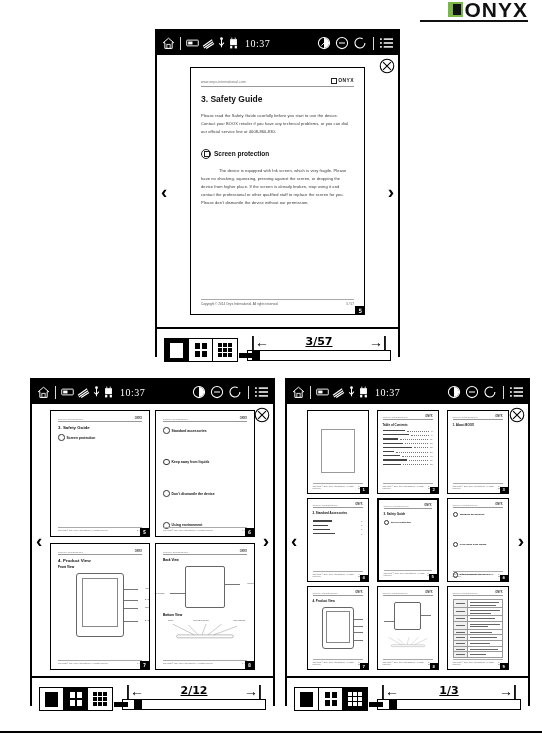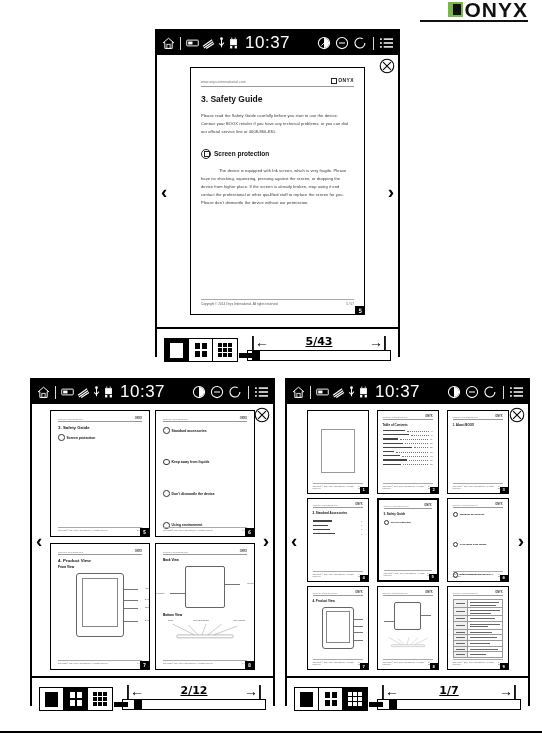--- a/index.html
+++ b/index.html
@@ -15,21 +15,21 @@
   
   .device{position:absolute;background:#ffffff;border:2px solid #000;box-sizing:border-box;}
   .dev1{left:155px;top:29px;width:245px;height:328px;}
   .dev2{left:30px;top:378px;width:245px;height:328px;}
   .dev3{left:285px;top:378px;width:245px;height:328px;}
 
   
   .statusbar{height:24px;background:#000;color:#fff;display:flex;align-items:center;padding:0 5px;box-sizing:border-box;}
   .sb-left{display:flex;align-items:center;gap:3px;}
   .sb-sep{width:1px;height:13px;background:#fff;margin:0 2px;opacity:.85;}
-  .sb-time{font-size:17px;letter-spacing:.5px;margin:0 6px;font-family:Liberation Sans, sans-serif;}
+  .sb-time{font-size:10px;letter-spacing:.5px;margin:0 6px;font-family:Liberation Serif, serif;}
   .sb-right{display:flex;align-items:center;gap:4px;margin-left:auto;}
   .ico{display:inline-block;line-height:0;}
 
   
   .viewport{position:relative;height:272px;background:#fff;display:flex;align-items:center;justify-content:center;}
   .closebtn{position:absolute;right:3px;top:3px;width:16px;height:16px;z-index:6;}
   .navarrow{position:absolute;top:50%;transform:translateY(-50%);font-size:19px;font-weight:bold;color:#000;line-height:1;z-index:5;user-select:none;}
   .nav-l{left:4px;}
   .nav-r{right:4px;}
 
@@ -249,21 +249,21 @@
             <i class="sq"></i>
             <i class="sq"></i>
             <i class="sq"></i>
             <i class="sq"></i>
           </span>
         </div>
     </div>
     <div class="navblock">
       <div class="navrow">
         <span class="endbtn">|←</span>
-        <span class="pagenum">5/43</span>
+        <span class="pagenum">3/57</span>
         <span class="endbtn">→|</span>
       </div>
       <div class="slider">
         <span class="slider-tail" style="width:14px"></span>
         <span class="slider-knob" style="left:3%;width:8px"></span>
       </div>
     </div>
   </div>
 </div>
 
@@ -926,21 +926,21 @@
             <i class="sq"></i>
             <i class="sq"></i>
             <i class="sq"></i>
             <i class="sq"></i>
           </span>
         </div>
     </div>
     <div class="navblock">
       <div class="navrow">
         <span class="endbtn">|←</span>
-        <span class="pagenum">1/7</span>
+        <span class="pagenum">1/3</span>
         <span class="endbtn">→|</span>
       </div>
       <div class="slider">
         <span class="slider-tail" style="width:14px"></span>
         <span class="slider-knob" style="left:8%;width:8px"></span>
       </div>
     </div>
   </div>
 </div>
 

